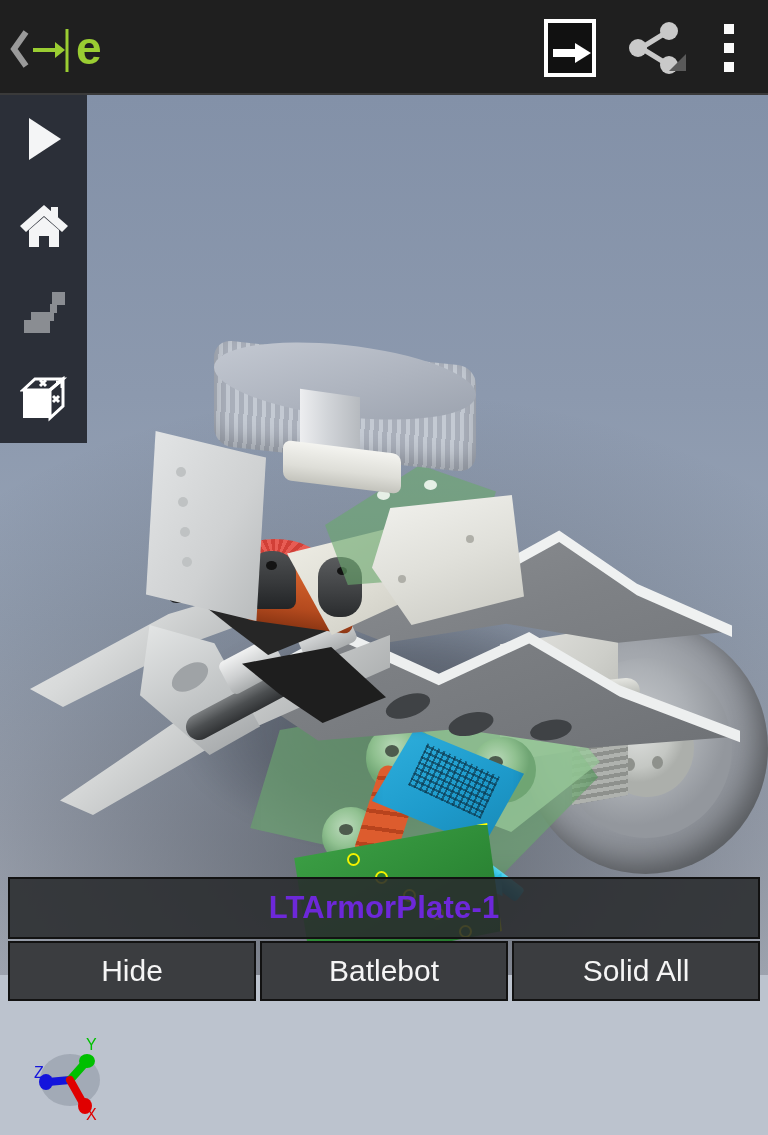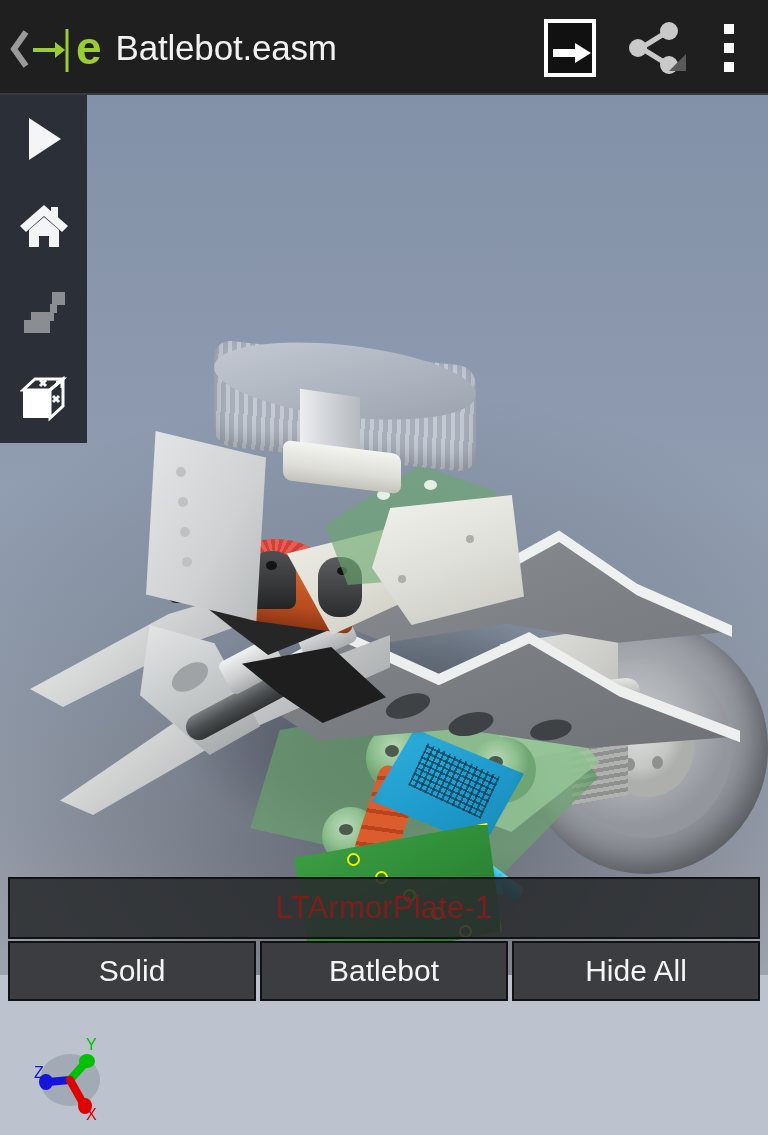--- a/index.html
+++ b/index.html
@@ -74,21 +74,21 @@
   .orangeP{ background:#D4542A; }
 
   
   .namebar{
     position:absolute; left:8px; top:877px; width:752px; height:62px;
     background:rgba(41,43,46,0.88);
     border:2px solid #121212;
     display:flex; align-items:center; justify-content:center;
   }
   .namebar span{
-    color:#7f1d1d; font-size:31px; letter-spacing:0.2px; font-weight:400;
+    color:#6d28d9; font-size:31px; letter-spacing:0.2px; font-weight:700;
   }
 
   
   .btnrow{
     position:absolute; left:8px; top:941px; width:752px; height:60px;
     display:flex; gap:4px;
   }
   .btn{
     flex:1 1 0; background:#3B3D40; border:2px solid #121212;
     display:flex; align-items:center; justify-content:center;
@@ -124,21 +124,20 @@
         </svg>
       </span>
       <span class="arrowbar">
         <svg width="42" height="50" viewBox="0 0 42 50">
           <line x1="2" y1="25" x2="28" y2="25" stroke="#9ACD32" stroke-width="4"></line>
           <path d="M24 17 L34 25 L24 33 Z" fill="#9ACD32"></path>
           <line x1="36" y1="4" x2="36" y2="47" stroke="#9ACD32" stroke-width="3"></line>
         </svg>
       </span>
       <span class="elogo">e</span>
-      <span class="apptitle">Batlebot.easm</span>
     </div>
 
     <div class="appbar-spacer"></div>
 
     <div class="appbar-actions">
 
       <div class="act act-exit">
         <span class="exitbox">
           <svg class="ea" width="42" height="22" viewBox="0 0 42 22">
             <rect x="0" y="7" width="26" height="8" fill="#FFFFFF"></rect>
@@ -378,23 +377,23 @@
       </span>
     </div>
 
   </div>
 
   <div class="namebar">
     <span>LTArmorPlate-1</span>
   </div>
 
   <div class="btnrow">
-    <div class="btn">Solid</div>
+    <div class="btn">Hide</div>
     <div class="btn">Batlebot</div>
-    <div class="btn">Hide All</div>
+    <div class="btn">Solid All</div>
   </div>
 
   <div class="triad">
     <svg width="160" height="112" viewBox="0 0 160 112">
       <ellipse cx="62" cy="60" rx="30" ry="26" fill="#9AA2AD" opacity="0.75"></ellipse>
 
       <line x1="62" y1="60" x2="40" y2="62" stroke="#1414DC" stroke-width="8" stroke-linecap="round"></line>
       <ellipse cx="38" cy="62" rx="7" ry="8" fill="#1414DC"></ellipse>
       <text x="26" y="58" font-family="'Liberation Sans',sans-serif" font-size="16" fill="#1414DC">Z</text>
 

